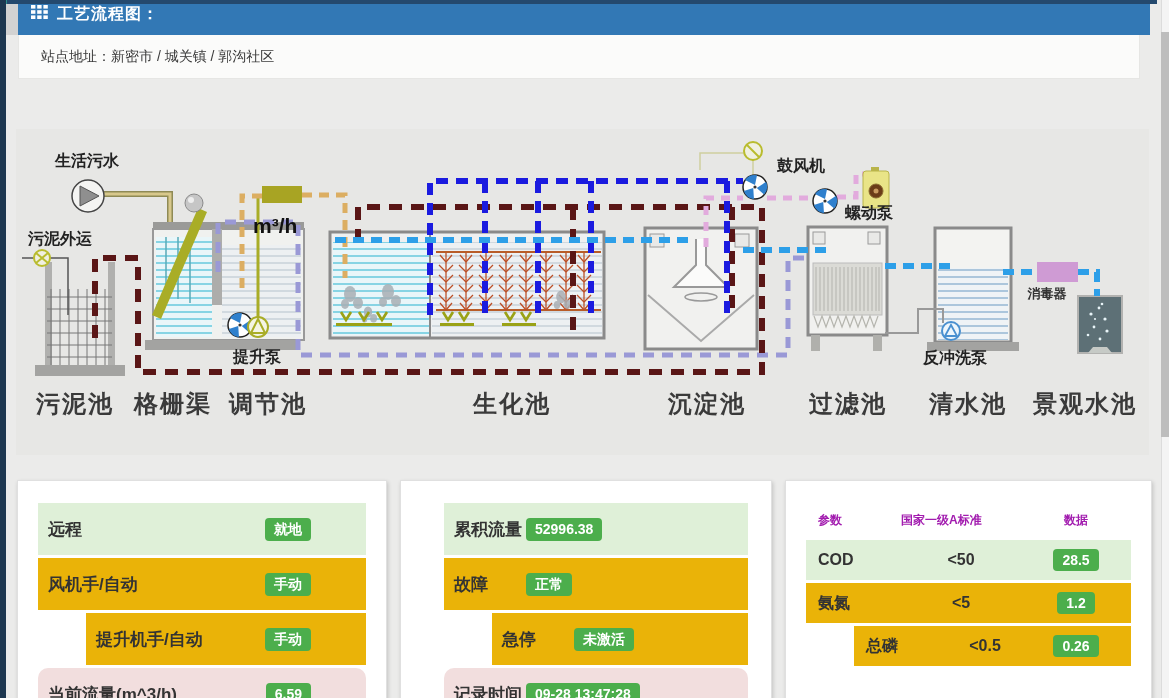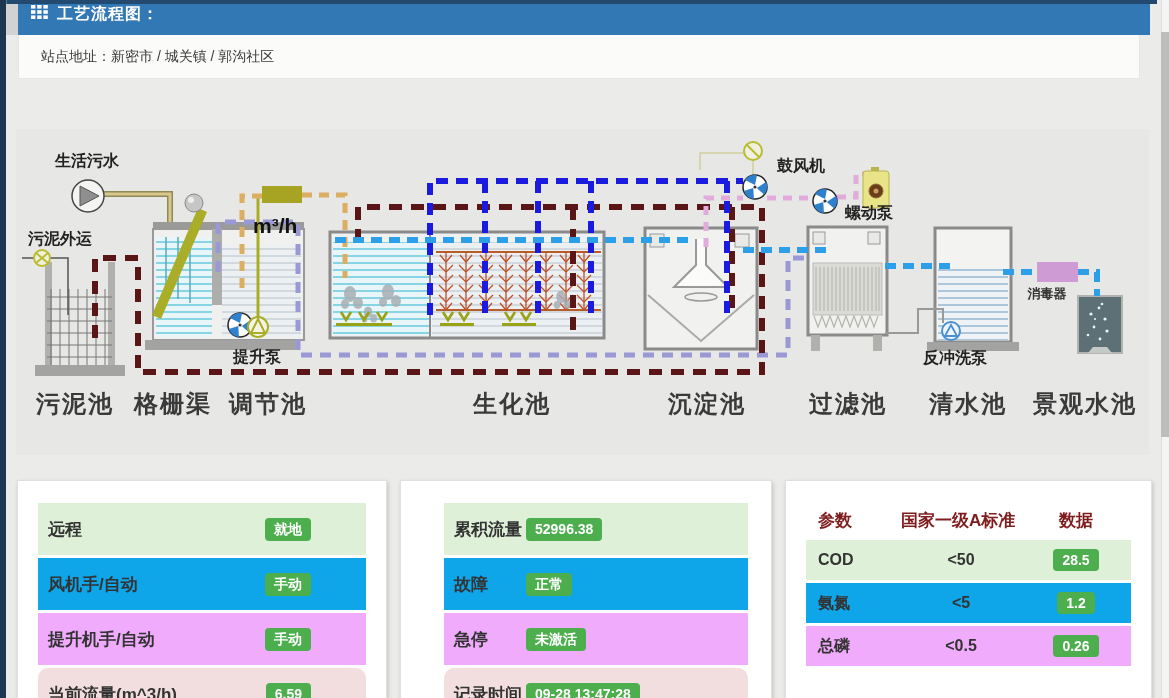--- a/index.html
+++ b/index.html
@@ -26,35 +26,35 @@
   #diagram-panel{left:16px;top:129px;width:1133px;height:326px;background:#e7e7e5;}
   
   .card{top:480px;height:235px;background:#fff;border:1px solid #e0e0e0;box-shadow:1px 2px 4px rgba(0,0,0,.18);}
   #card-control{left:17px;width:368px;}
   #card-status{left:400px;width:370px;}
   #card-quality{left:785px;width:365px;}
   .ctab{margin:22px 20px 0 20px;}
   #card-status .ctab{margin:22px 23px 0 23px;padding-left:20px;}
   .crow{display:flex;align-items:center;height:52px;margin-bottom:3px;padding:0 10px;}
   .tone-green{background:#dff0d8;}
-  .tone-blue{background:#0ea5e9;}
-  .tone-yellow{background:#f0abfc;}
+  .tone-blue{background:#eab308;}
+  .tone-yellow{background:#eab308;margin-left:48px;}
   .tone-red{background:#f2dede;border-radius:10px;}
   .clabel{font-size:17px;font-weight:bold;color:#333;}
   #card-control .clabel{flex:1;}
   #card-control .badge{margin-right:45px;}
   #card-status .clabel{flex:0 0 72px;}
   .badge{
     background:#4cae4c;color:#fff;font-size:14px;font-weight:bold;
     padding:3px 9px;border-radius:4px;white-space:nowrap;line-height:17px;
   }
   
   .qhead{display:grid;grid-template-columns:95px 1fr 110px;align-items:center;height:34px;margin-bottom:3px;}
   .qrow{display:grid;grid-template-columns:95px 1fr 110px;align-items:center;height:40px;margin-bottom:3px;gap:7px;}
-  .qh{font-size:17px;font-weight:bold;color:#7f1d1d;}
+  .qh{font-size:12px;font-weight:bold;color:#a21caf;}
   .qh.c1{padding-left:12px;}
   .qh.c2{}
   .qh.c3{text-align:center;}
   .qparam{font-size:16px;font-weight:bold;color:#333;padding-left:12px;}
   .qstd{font-size:16px;font-weight:bold;color:#333;text-align:center;}
   .qval{text-align:center;}
   
   #scrollbar-track{left:1161px;top:0;width:8px;height:698px;background:#f4f4f4;border-left:1px solid #dcdcdc;}
   #scrollbar-thumb{left:1161px;top:32px;width:8px;height:405px;background:#bdbdbd;}
   

